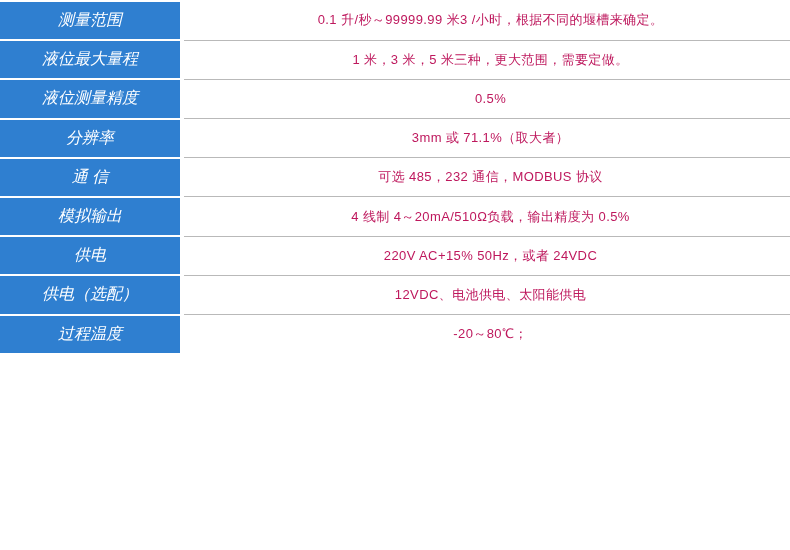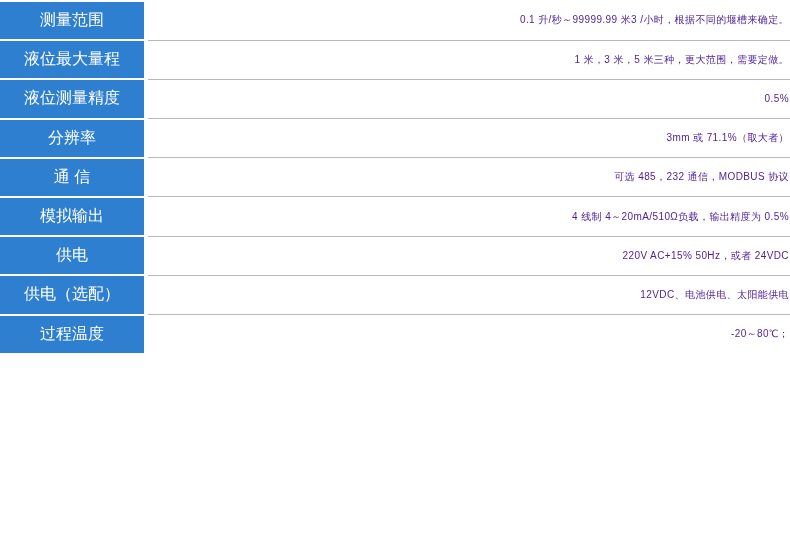--- a/index.html
+++ b/index.html
@@ -27,27 +27,28 @@
     color: #ffffff;
     font-size: 16px;
     text-align: center;
     vertical-align: middle;
     border-top: 2px solid #ffffff;
     border-bottom: 2px solid #ffffff;
     border-right: 4px solid #ffffff;
     border-left: 0;
     letter-spacing: 0px;
     white-space: nowrap;
-    padding: 0 2px;
+    padding: 0 20px;
+    font-style: italic;
   }
   .value-cell {
     background: #ffffff;
-    color: #4c1d95;
-    font-size: 10px;
-    text-align: right;
+    color: #be185d;
+    font-size: 13px;
+    text-align: center;
     vertical-align: middle;
     padding-left: 8px;
     border-top: 0;
     border-bottom: 1px solid #b9b9b9;
     border-right: 0;
     border-left: 0;
     white-space: nowrap;
   }
   .spec-table tr:last-child .value-cell {
     border-bottom: 0;

